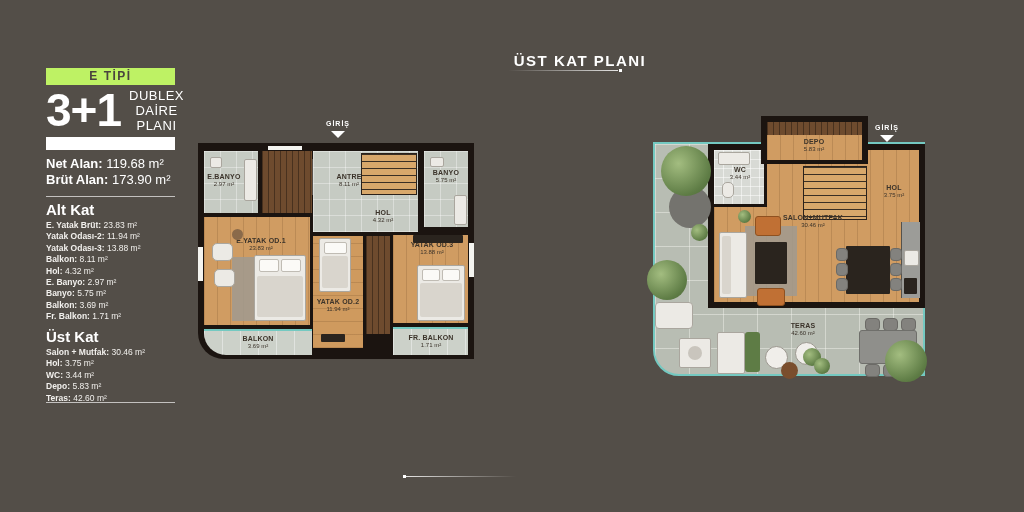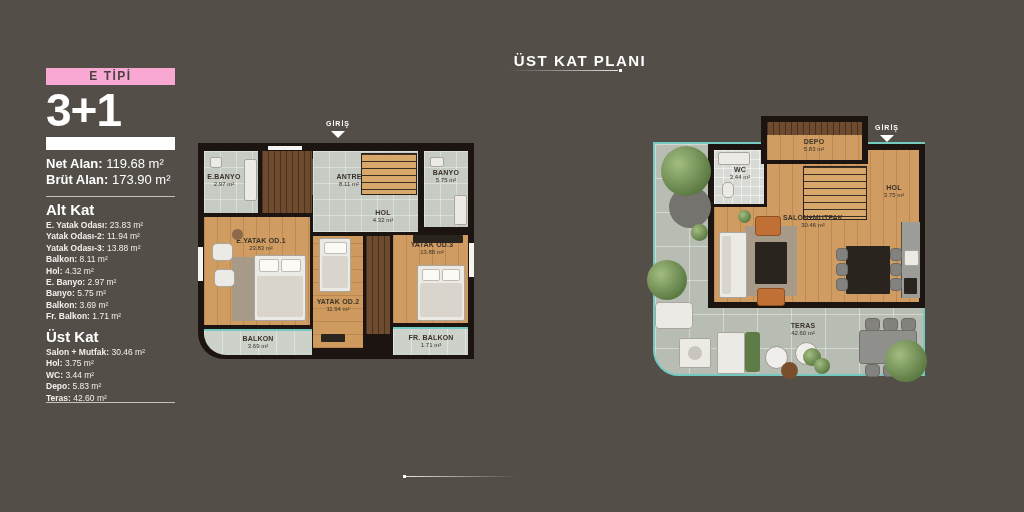--- a/index.html
+++ b/index.html
@@ -1,20 +1,20 @@
 <!DOCTYPE html>
 <html><head>
 <meta charset="utf-8">
 <style>
   html,body{margin:0;padding:0;background:#534e48;}
   #canvas{position:relative;width:1024px;height:512px;background:#534e48;overflow:hidden;
           font-family:"Liberation Sans", sans-serif;}
   .abs{position:absolute;}
   
-  .badge{background:#f9a8d4;color:#4a443e;font-weight:bold;font-size:12px;letter-spacing:1.5px;
+  .badge{background:#bef264;color:#4a443e;font-weight:bold;font-size:12px;letter-spacing:1.5px;
          text-align:center;line-height:17px;}
   .unit-big{font-size:46px;font-weight:bold;color:#fff;line-height:42px;letter-spacing:-1px;}
   .unit-sub{font-size:13px;color:#fff;letter-spacing:.5px;line-height:15px;text-align:center;}
   .band{background:#ffffff;}
   .alan{font-size:13px;color:#fff;}
   .alan b{font-weight:bold;}
   .kat-head{font-size:15px;font-weight:bold;color:#fff;}
   .room-list{font-size:8.5px;color:#f2f0ed;line-height:11.4px;}
   .room-list b{font-weight:bold;}
   .divider{height:1px;background:rgba(255,255,255,.65);}
@@ -68,39 +68,43 @@
 </style>
 </head>
 <body>
 
 <div id="canvas">
 
   <div class="abs badge" style="left:46px;top:68px;width:129px;height:17px;">E TİPİ</div>
 
   <div class="abs" style="left:46px;top:88px;width:140px;height:44px;display:flex;align-items:center;">
     <span class="unit-big">3+1</span>
+    <span style="margin-left:6px;">
+      <span class="unit-sub" style="display:block;">DUBLEX</span>
+      <span class="unit-sub" style="display:block;">DAİRE PLANI</span>
+    </span>
   </div>
 
   <div class="abs band" style="left:46px;top:137px;width:129px;height:13px;"></div>
 
   <div class="abs alan" style="left:46px;top:156px;">
     <b>Net Alan:</b>
     <span>119.68 m²</span>
   </div>
   <div class="abs alan" style="left:46px;top:172px;">
     <b>Brüt Alan:</b>
     <span>173.90 m²</span>
   </div>
 
   <div class="abs divider" style="left:46px;top:196px;width:129px;"></div>
 
   <div class="abs kat-head" style="left:46px;top:201px;">Alt Kat</div>
 
   <div class="abs room-list" style="left:46px;top:220px;width:140px;">
-    <div><b>E. Yatak Odası:</b> <span>23.83 m²</span></div>
+    <div><b>E. Yatak Brüt:</b> <span>23.83 m²</span></div>
     <div><b>Yatak Odası-2:</b> <span>11.94 m²</span></div>
     <div><b>Yatak Odası-3:</b> <span>13.88 m²</span></div>
     <div><b>Balkon:</b> <span>8.11 m²</span></div>
     <div><b>Hol:</b> <span>4.32 m²</span></div>
     <div><b>E. Banyo:</b> <span>2.97 m²</span></div>
     <div><b>Banyo:</b> <span>5.75 m²</span></div>
     <div><b>Balkon:</b> <span>3.69 m²</span></div>
     <div><b>Fr. Balkon:</b> <span>1.71 m²</span></div>
   </div>
 

